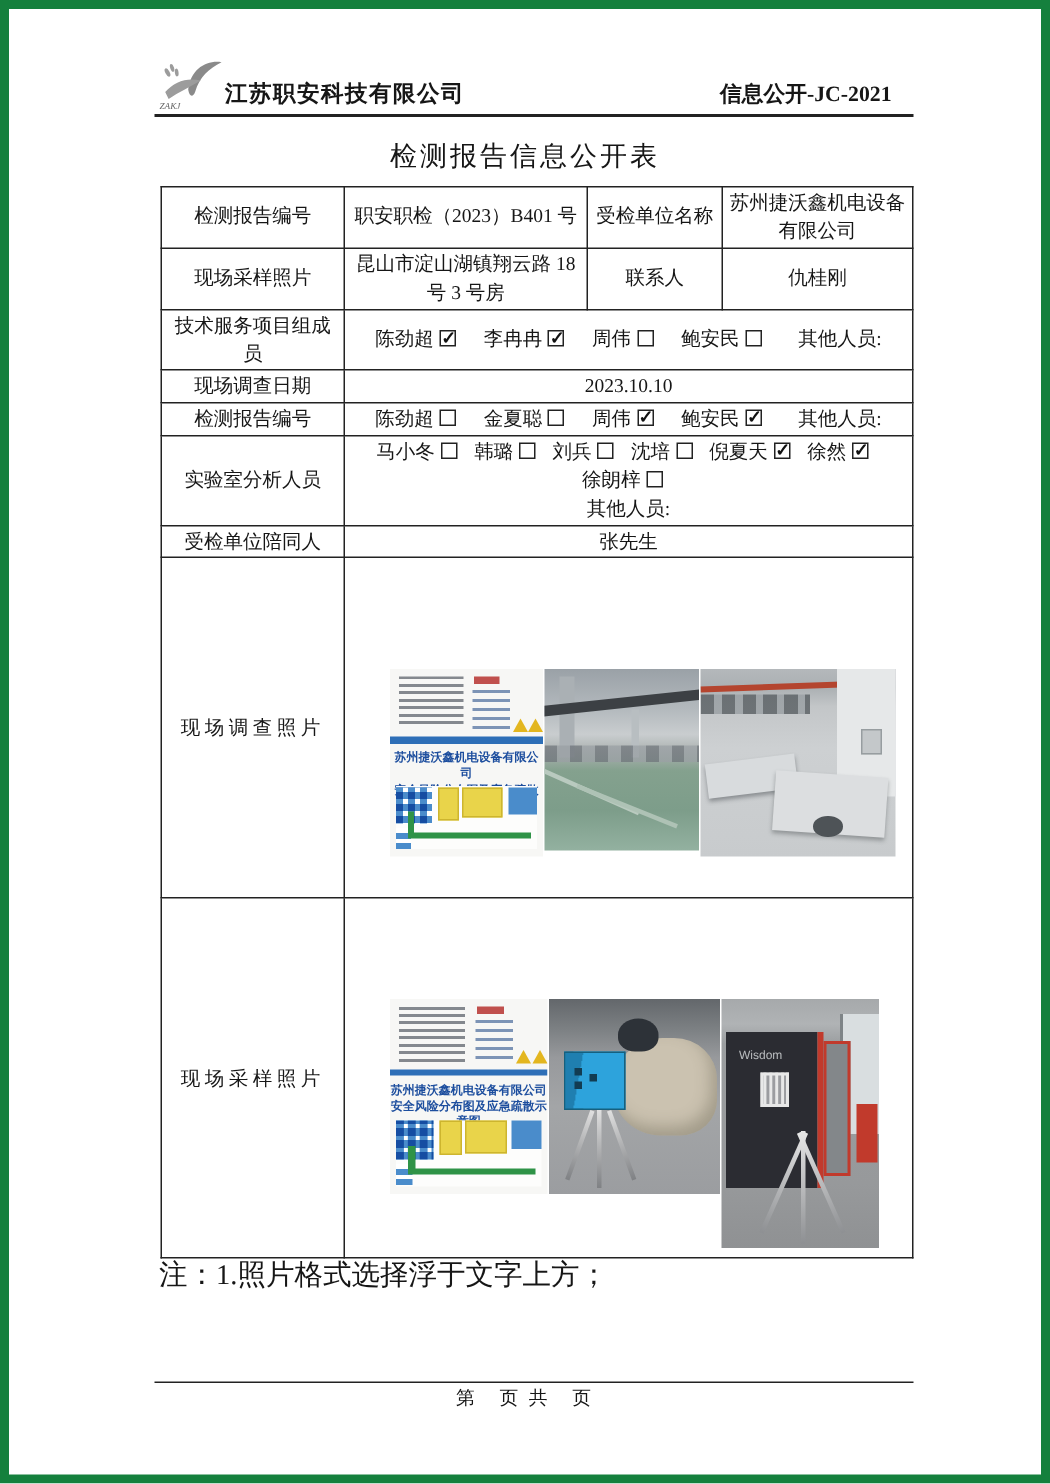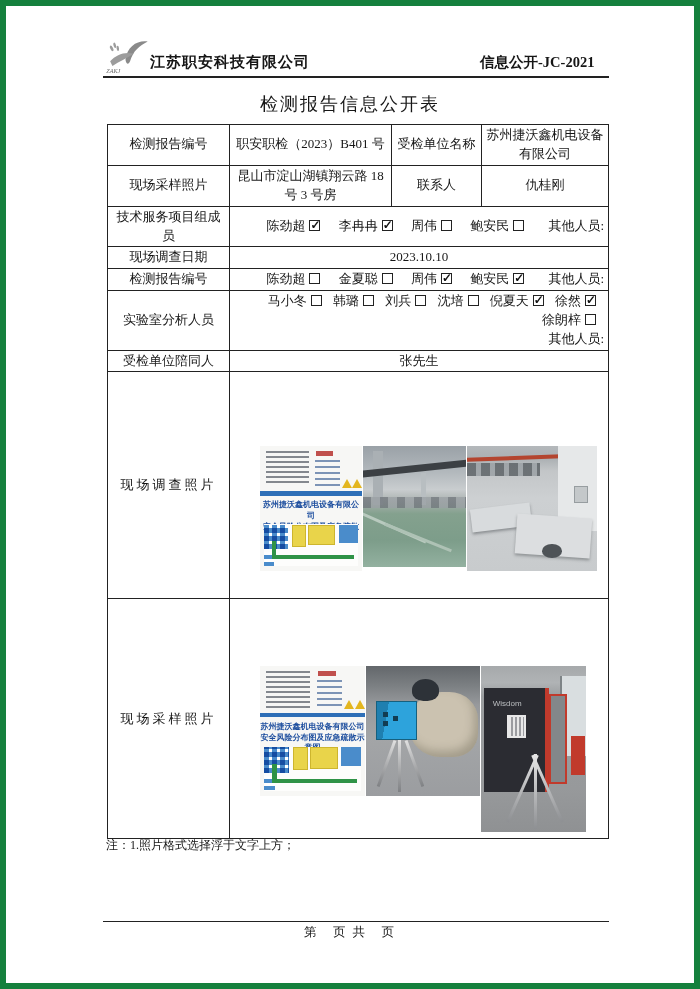--- a/index.html
+++ b/index.html
@@ -17,21 +17,21 @@
   .header-rule { position:absolute; left:97px; top:70px; width:506px; height:0; border-top:2px solid #222; }
 
   
   .doc-title { position:absolute; left:0; top:86px; width:100%; text-align:center; font-size:18px; font-weight:normal; letter-spacing:2px; }
 
   
   table.form { position:absolute; left:101px; top:118px; width:501px; border-collapse:collapse; table-layout:fixed; font-size:13px; }
   table.form td { border:1px solid #222; padding:1px 4px; vertical-align:middle; line-height:1.45; }
   td.lbl { text-align:center; }
   td.val-c { text-align:center; }
-  td.val-l { text-align:right; padding-left:7px;margin-top:16px; }
+  td.val-l { text-align:center; padding-left:7px;margin-top:16px; }
   tr.r1 td { height:40px; }
   tr.r2 td { height:41px; }
   tr.r3 td, tr.r4 td, tr.r5 td, tr.r6 td, tr.r7 td, tr.r9 td { height:20px; }
   tr.r8 td { height:39px; }
   tr.r10 td { height:227px;margin-left:11px; }
   tr.r11 td { height:240px; }
   td.photo-cell { vertical-align:top; padding:0; }
   .photo-label { letter-spacing:3px; }
 
   
@@ -110,21 +110,21 @@
     repeating-linear-gradient(90deg,#e8e8e8 0 2px,#9b9ca0 2px 4px); border:2px solid #e8e8e8; }
   .s2-red1 { position:absolute; left:61%; top:13%; width:4%; height:63%; background:#c13a2c; }
   .s2-inner { position:absolute; left:65%; top:17%; width:17%; height:54%; background:#83878a; border:2px solid #c13a2c; }
   .s2-console { position:absolute; right:1%; top:42%; width:13%; height:24%; background:#c13a2c; }
   .s2-leg { position:absolute; width:3px; background:linear-gradient(180deg,#e6e6e6,#8e9093); }
   .s2-leg.a { left:38%; top:52%; height:44%; transform:rotate(24deg); }
   .s2-leg.b { left:50%; top:53%; height:45%; }
   .s2-leg.c { left:62%; top:52%; height:44%; transform:rotate(-24deg); }
 
   
-  .note { position:absolute; left:100px; top:831px; font-size:12px; }
+  .note { position:absolute; left:100px; top:831px; font-size:19px; }
   .footer-rule { position:absolute; left:97px; top:915px; width:506px; height:0; border-top:1.5px solid #222; }
   .footer-text { position:absolute; left:0; top:918px; width:100%; text-align:center; font-size:12.5px; letter-spacing:2px; }
 </style>
 </head>
 <body>
 
 <div class="page">
 
   <div class="logo">
     <svg viewBox="0 0 60 46" width="46" height="40">

